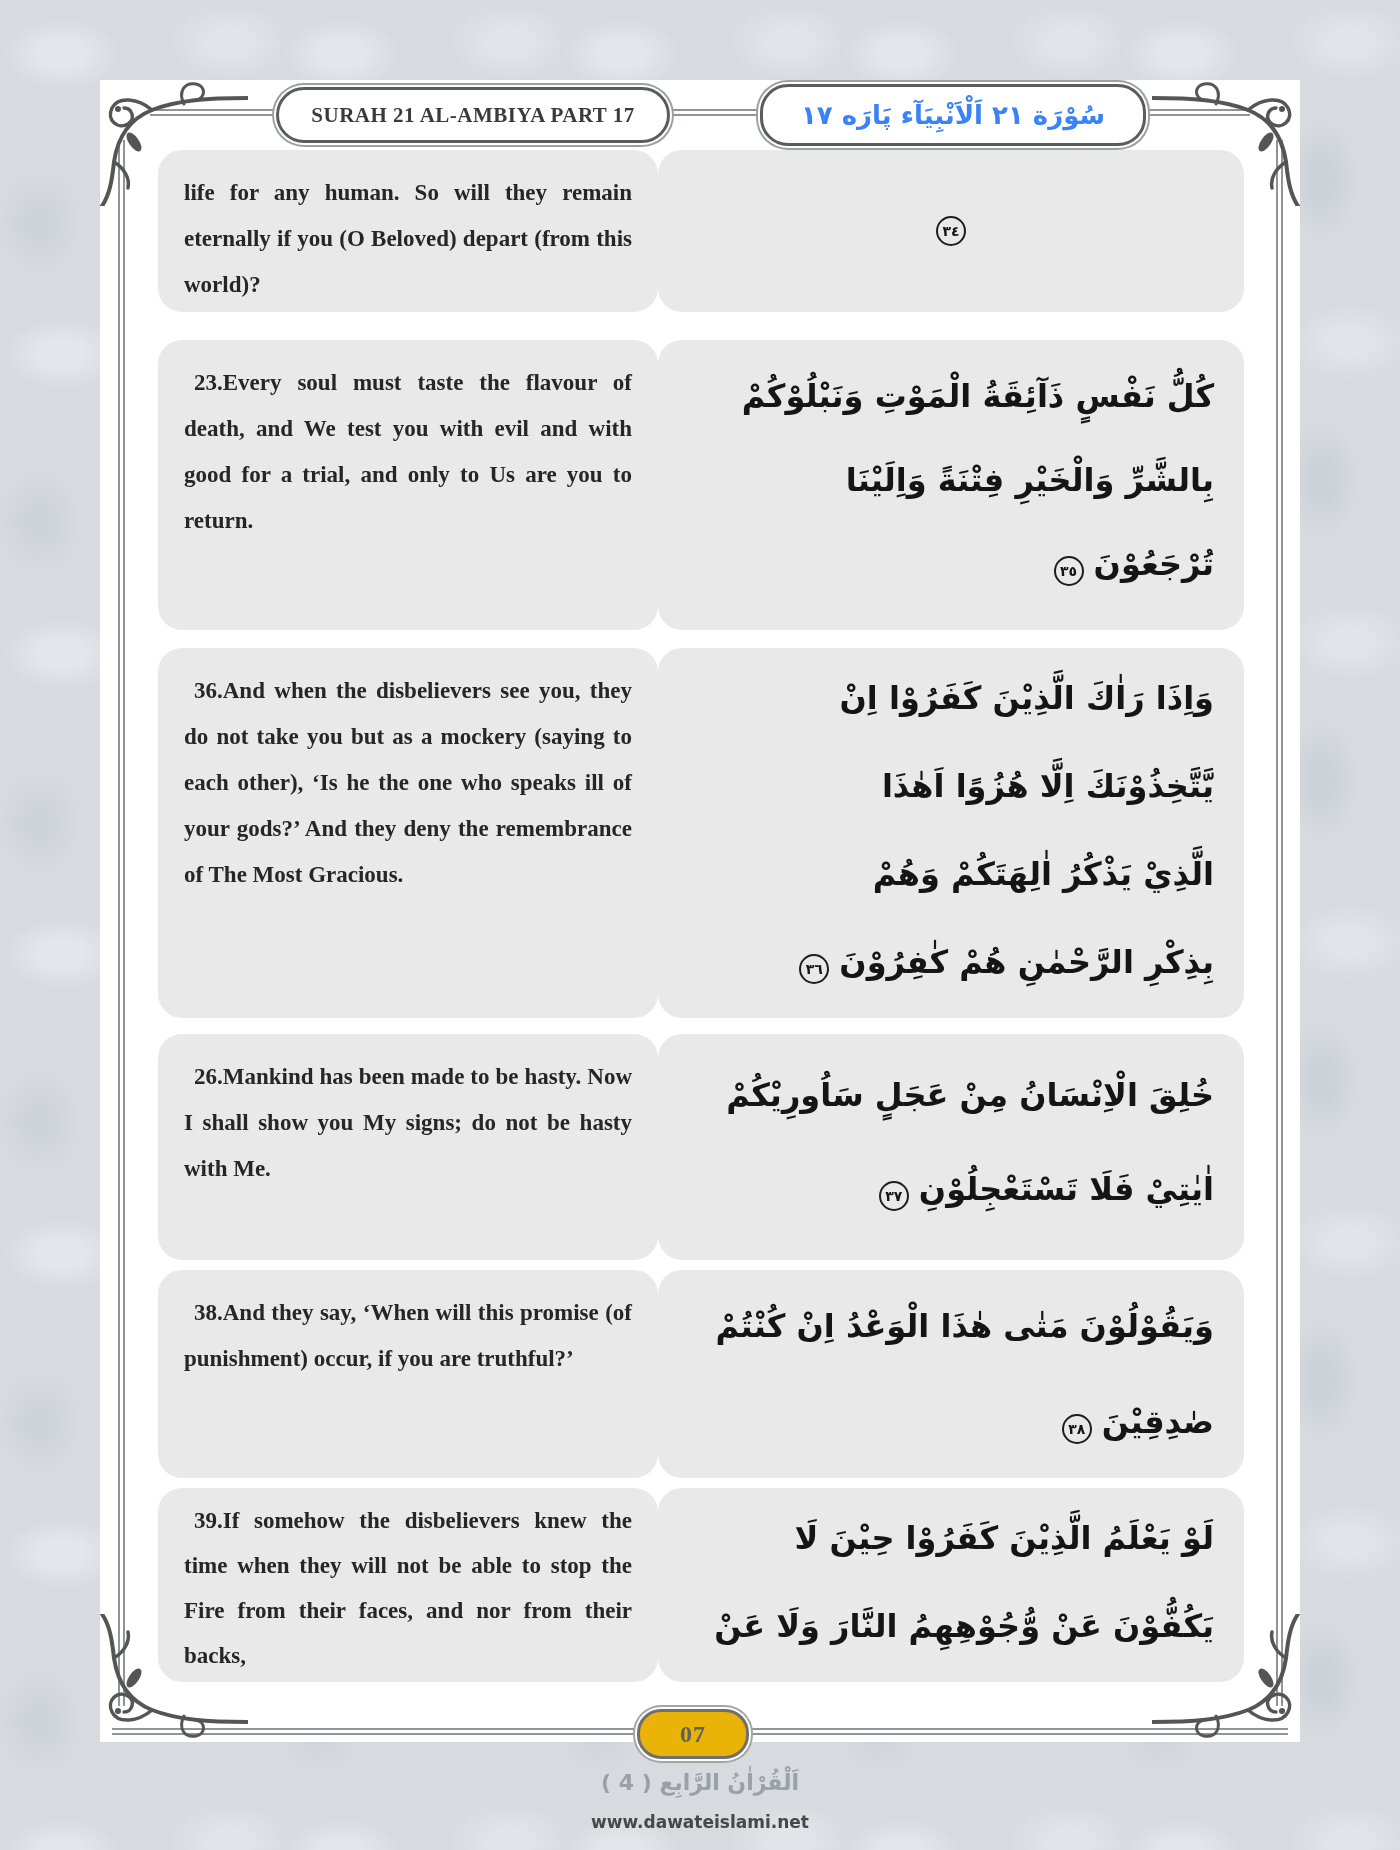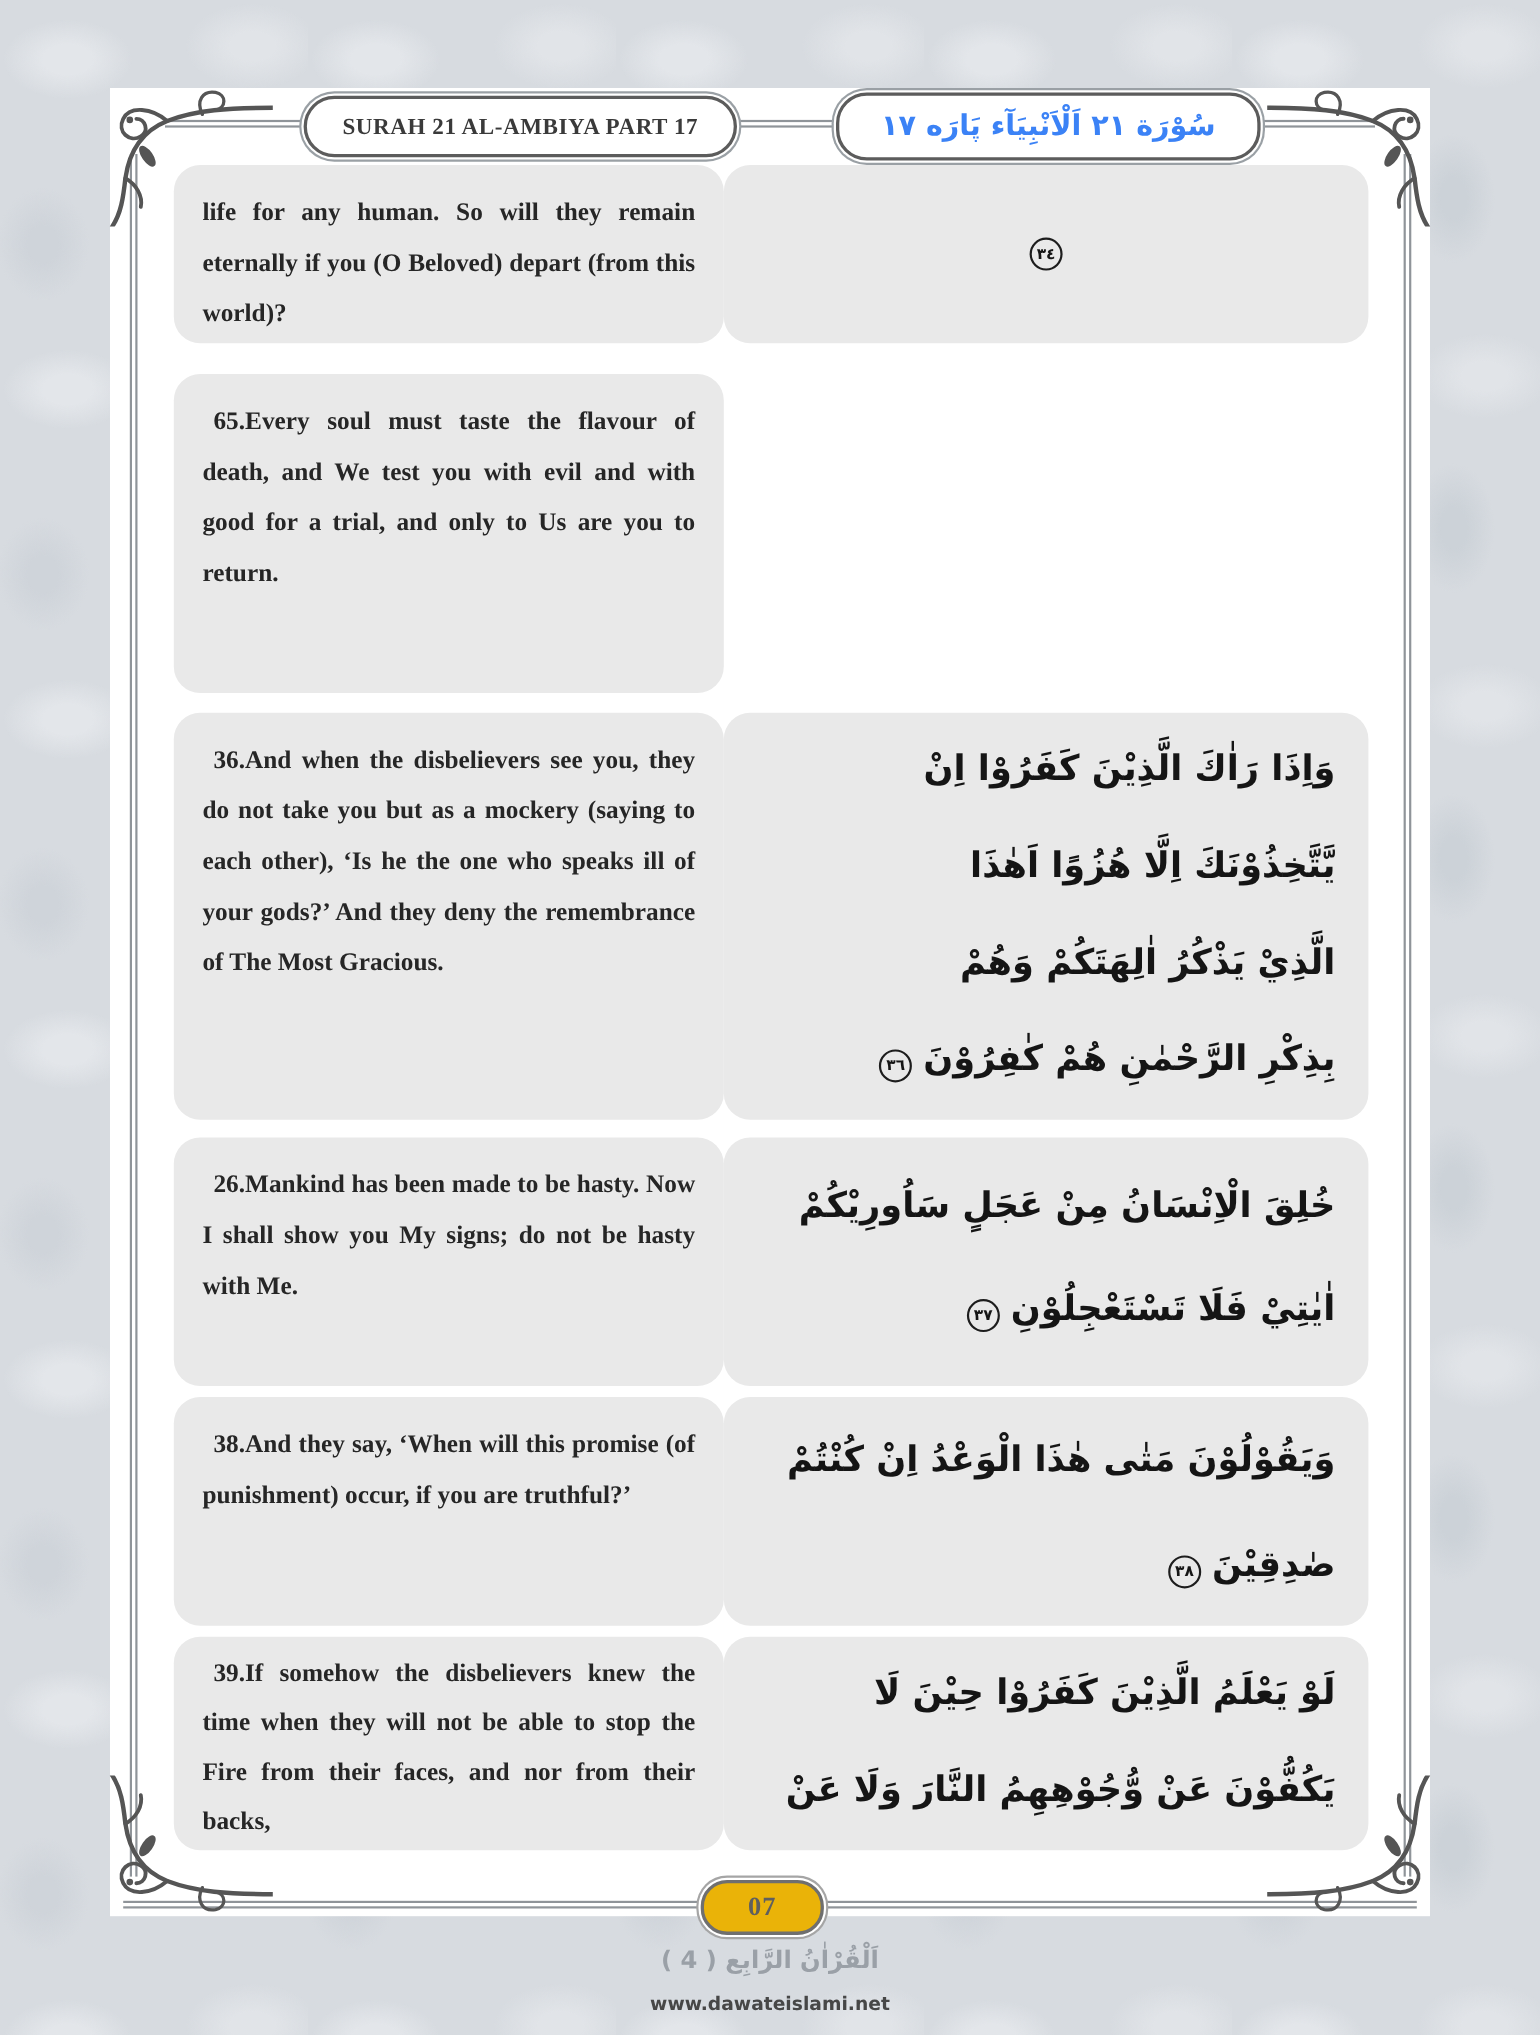--- a/index.html
+++ b/index.html
@@ -119,21 +119,26 @@
   <div class="block en-block">
     <p class="en-text"><b class="vnum"></b><span>life for any human. So will they remain eternally if you (O Beloved) depart (from this world)?</span></p>
   </div>
   <div class="block ar-block">
       <span class="ayah-circle">٣٤</span>
   </div>
 </section>
 
 <section class="row r2">
   <div class="block en-block">
-    <p class="en-text"><b class="vnum">65.</b><span>Every soul must taste the flavour of death, and We test you with evil and with good for a trial, and only to Us are you to return.</span></p>
+    <p class="en-text"><b class="vnum">23.</b><span>Every soul must taste the flavour of death, and We test you with evil and with good for a trial, and only to Us are you to return.</span></p>
+  </div>
+  <div class="block ar-block">
+    <span class="ar-text">كُلُّ نَفْسٍ ذَآئِقَةُ الْمَوْتِ وَنَبْلُوْكُمْ
+بِالشَّرِّ وَالْخَيْرِ فِتْنَةً وَاِلَيْنَا
+تُرْجَعُوْنَ</span><span class="ayah-circle">٣٥</span>
   </div>
 </section>
 
 <section class="row r3">
   <div class="block en-block">
     <p class="en-text"><b class="vnum">36.</b><span>And when the disbelievers see you, they do not take you but as a mockery (saying to each other), ‘Is he the one who speaks ill of your gods?’ And they deny the remembrance of The Most Gracious.</span></p>
   </div>
   <div class="block ar-block">
     <span class="ar-text">وَاِذَا رَاٰكَ الَّذِيْنَ كَفَرُوْا اِنْ
 يَّتَّخِذُوْنَكَ اِلَّا هُزُوًا اَهٰذَا

